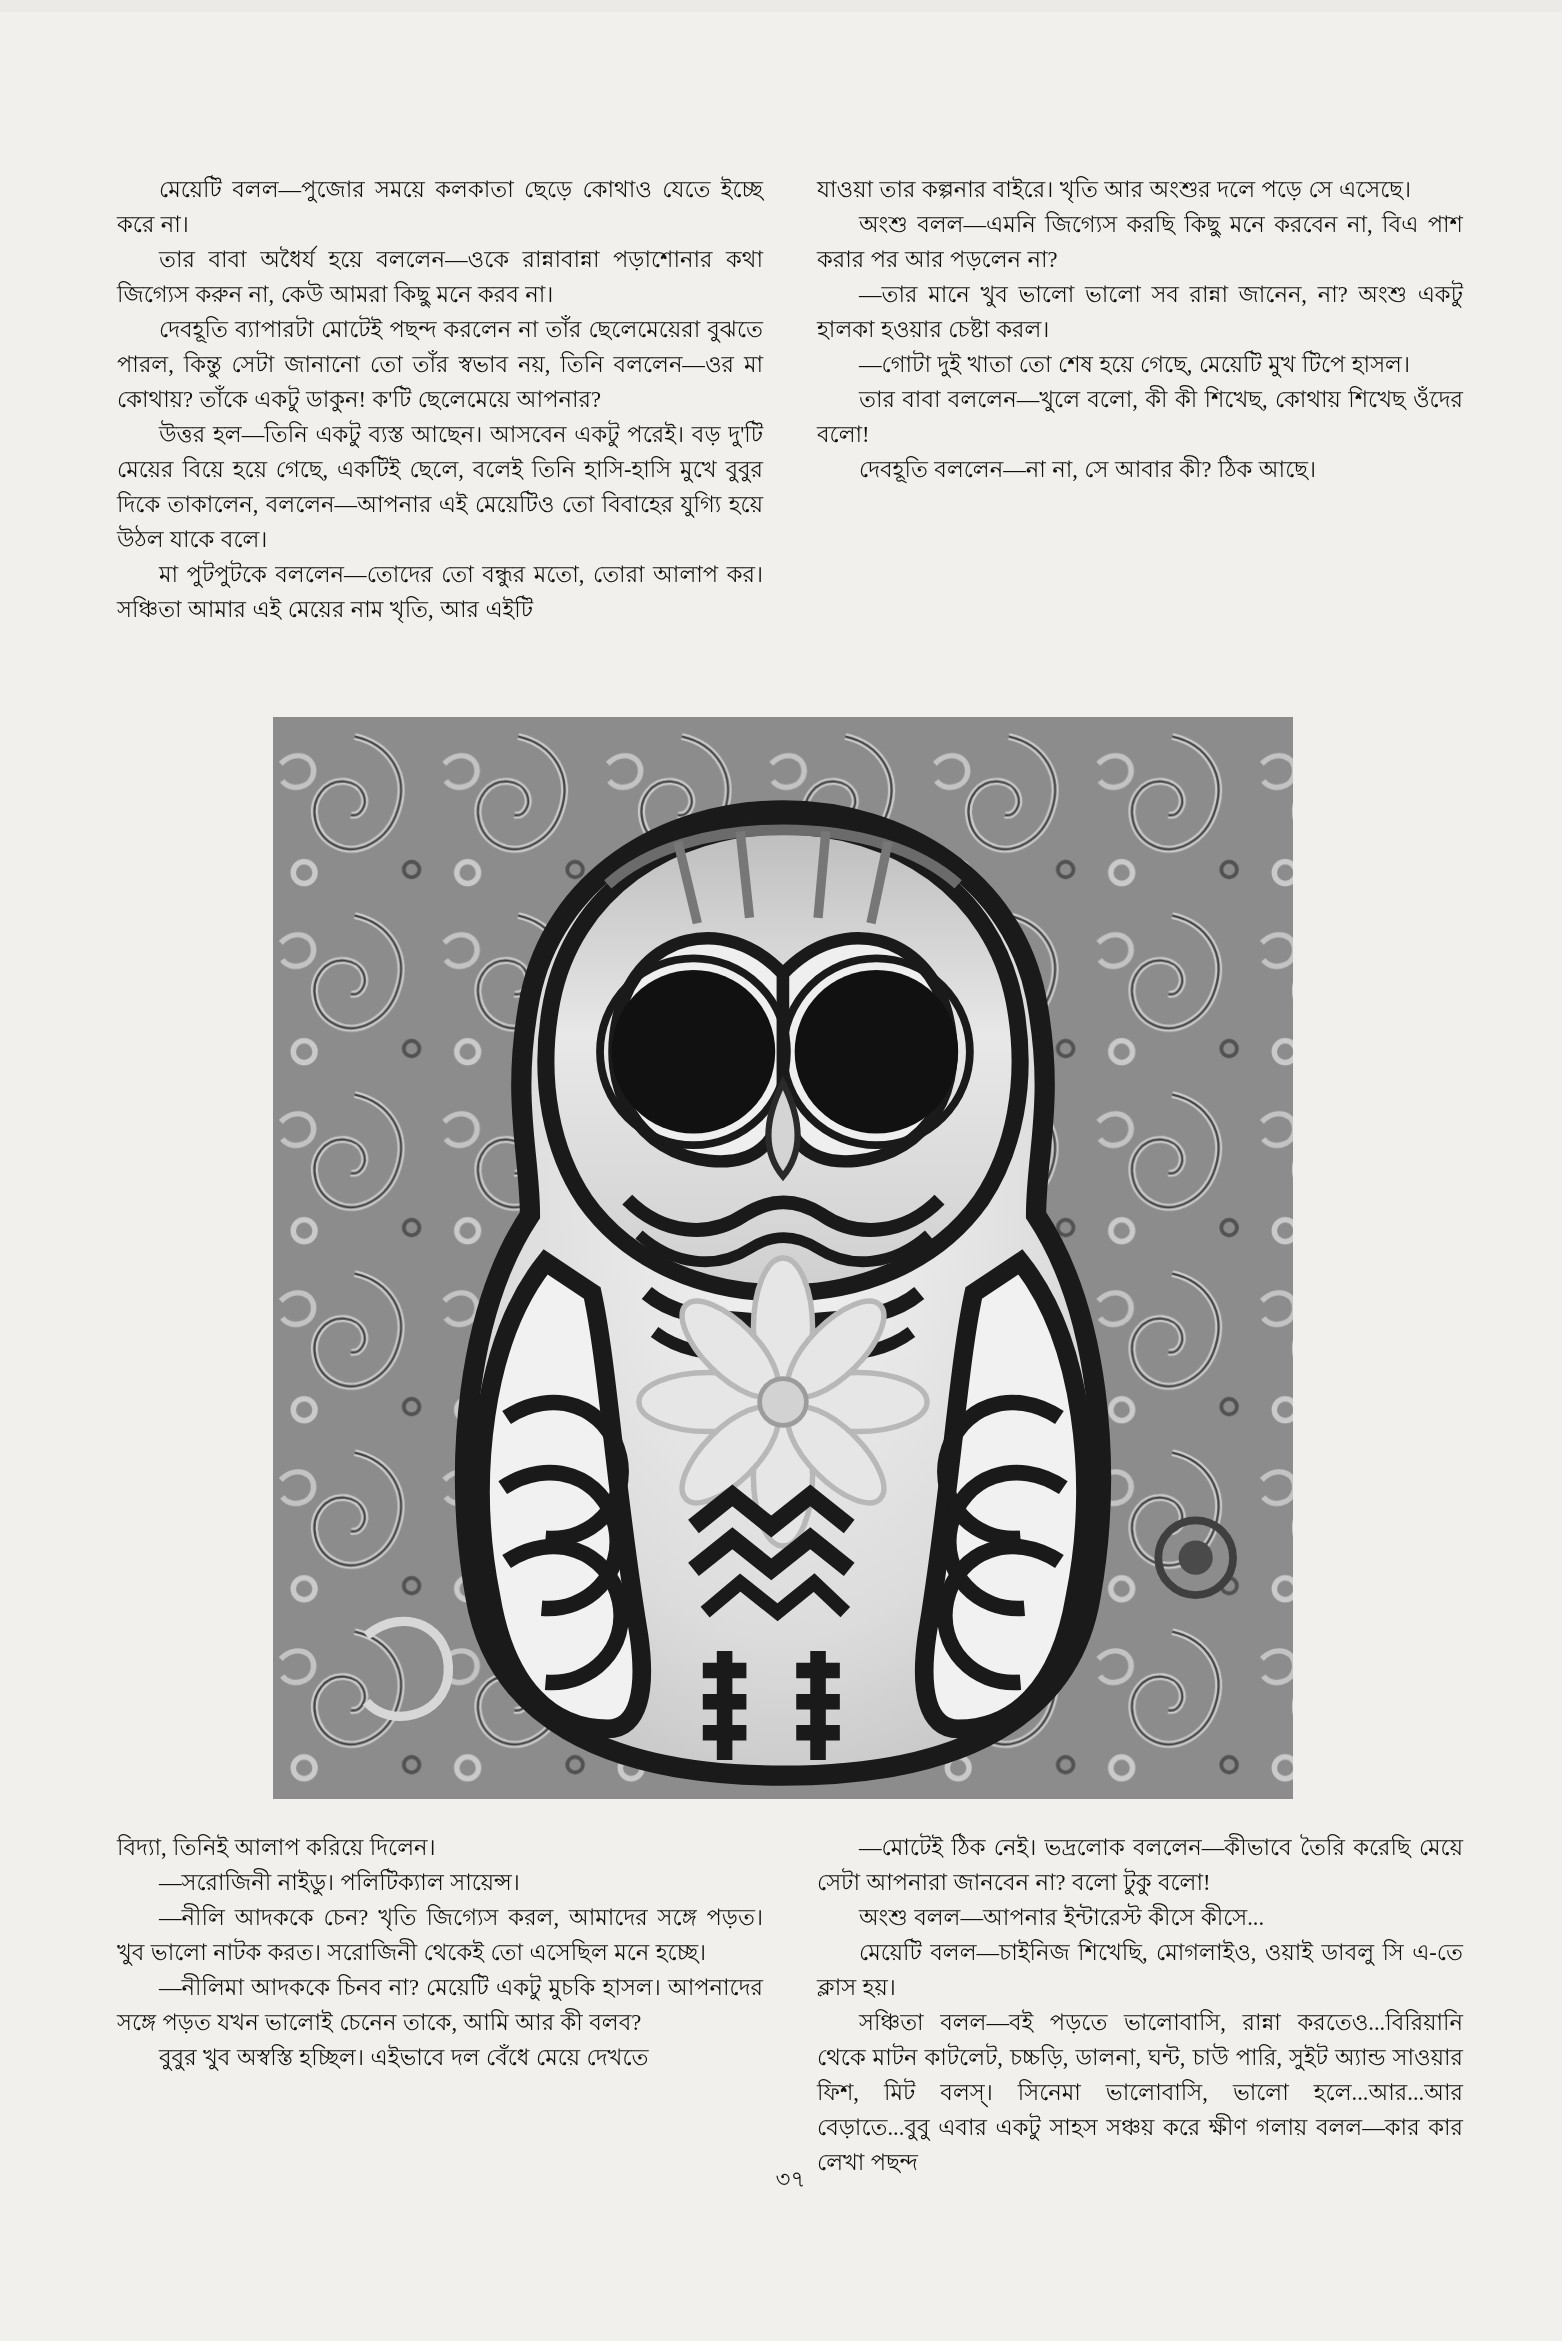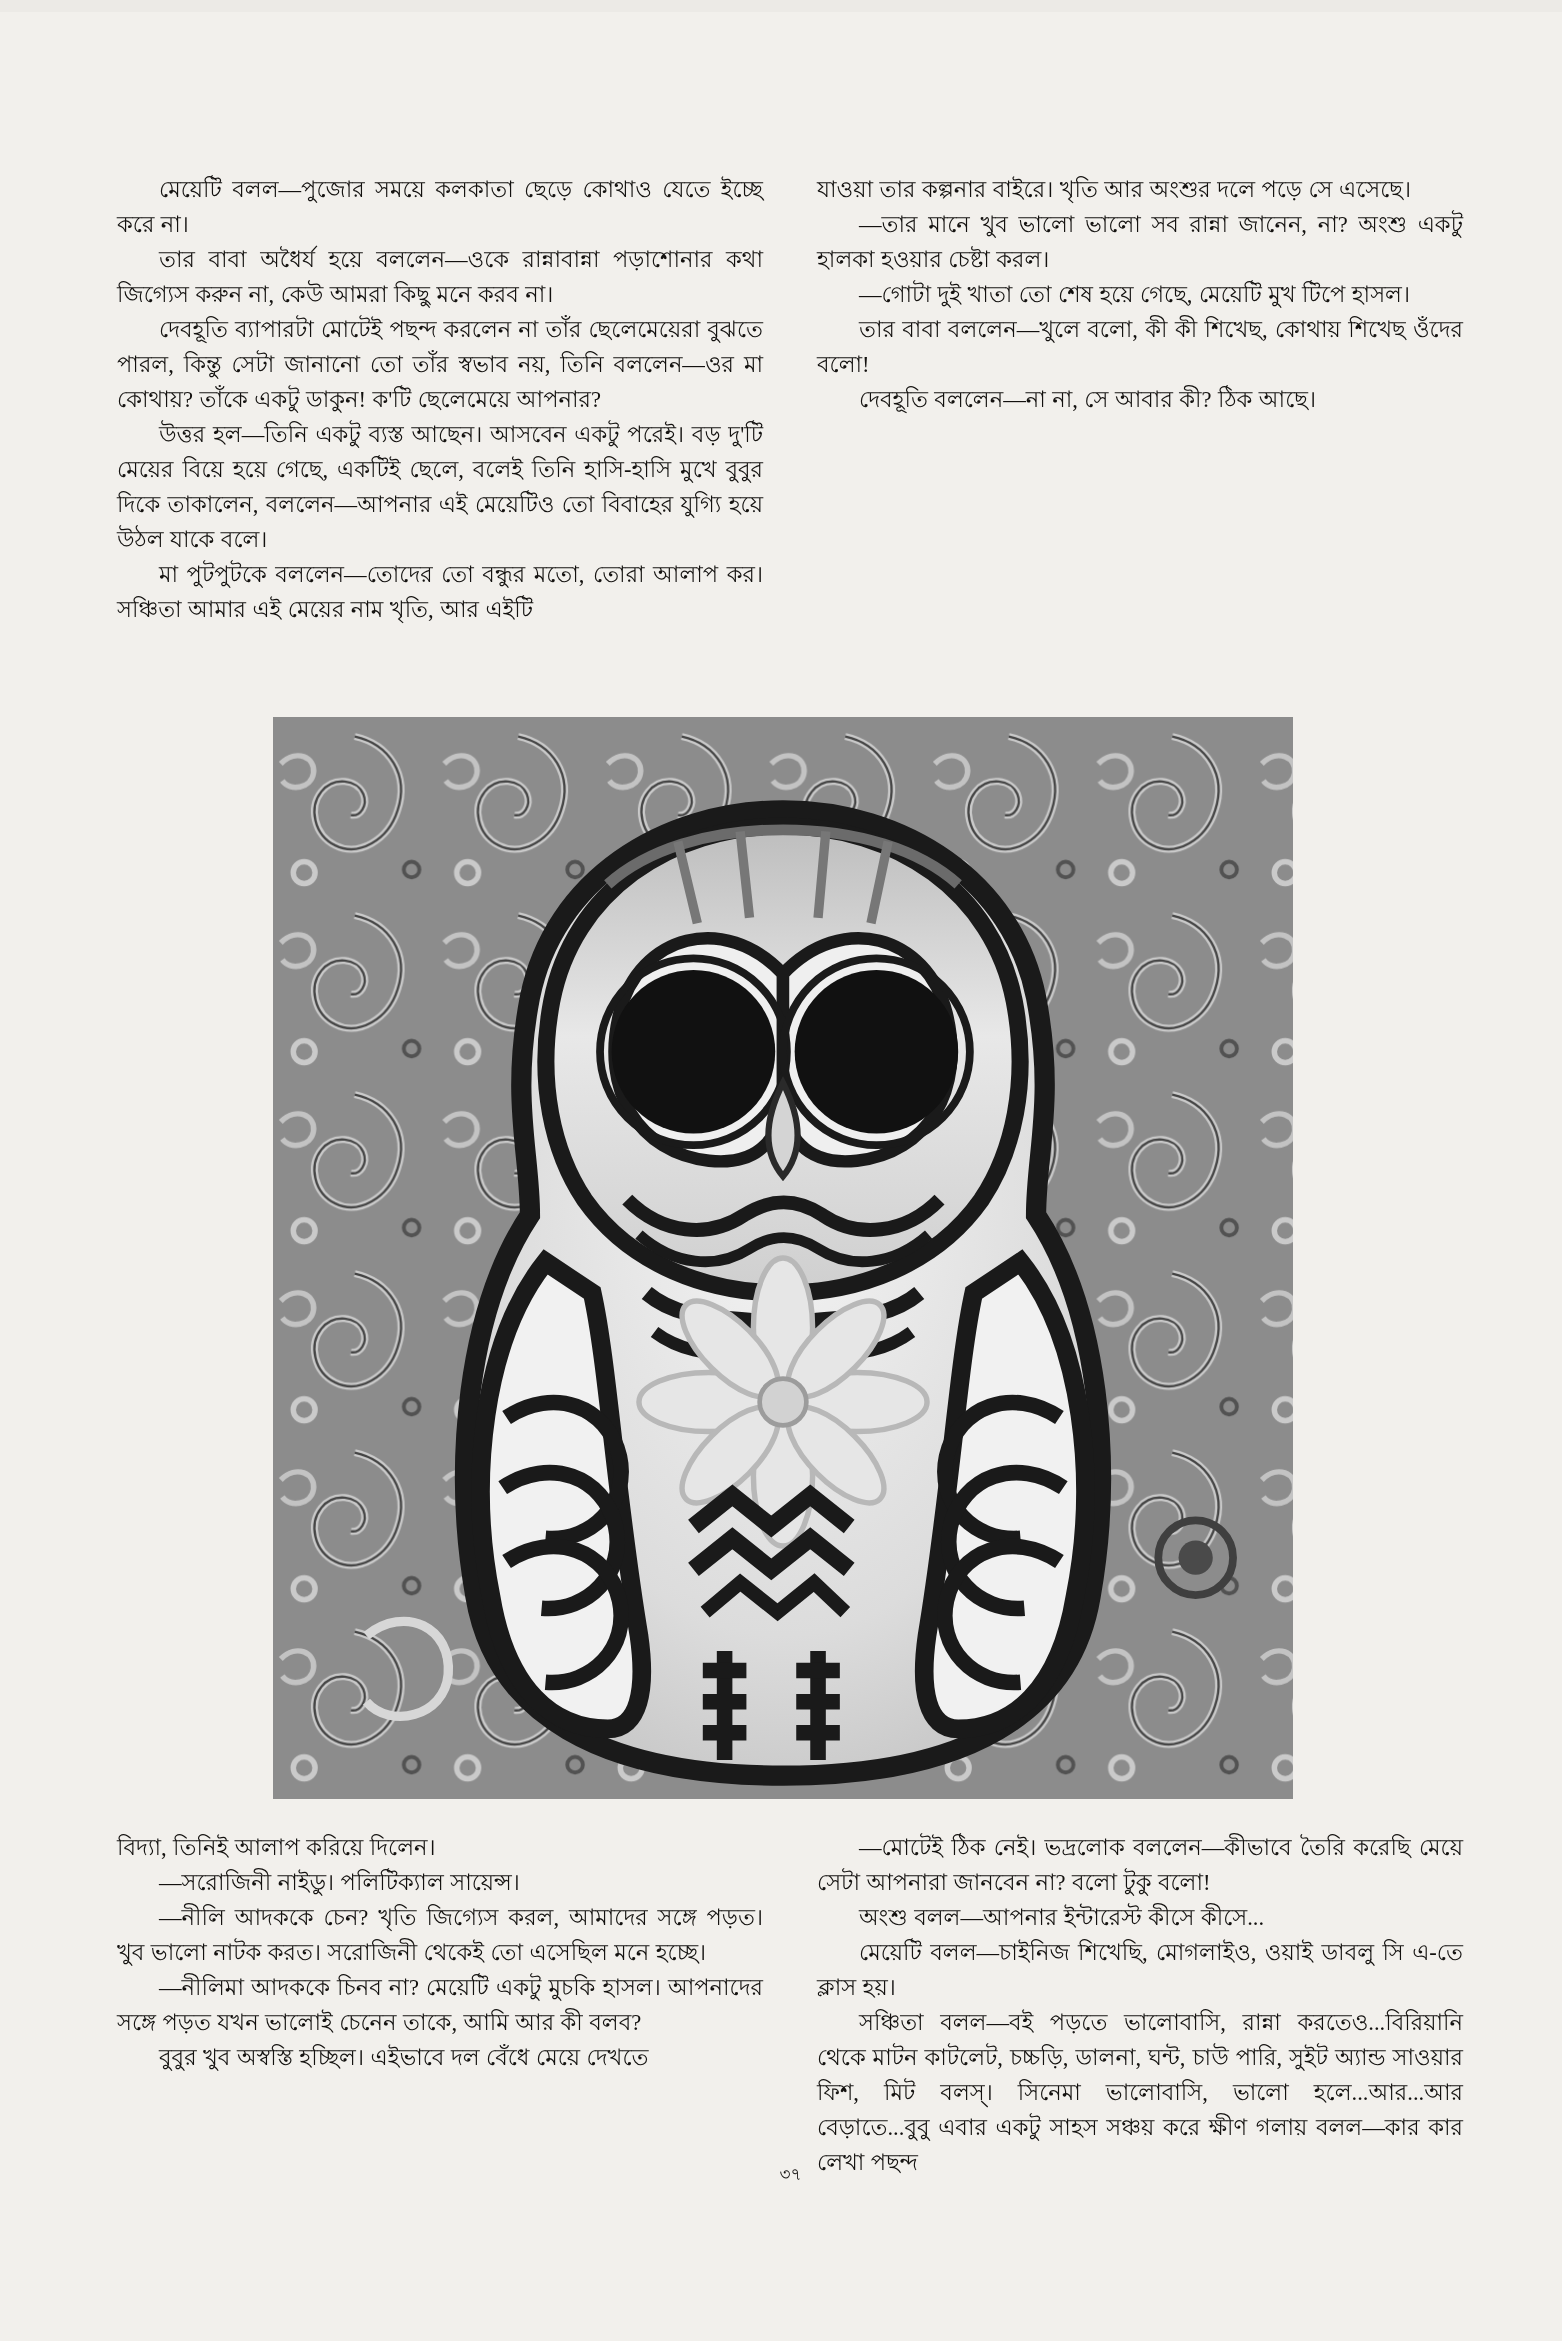--- a/index.html
+++ b/index.html
@@ -69,41 +69,42 @@
     top: 1658px;
     width: 100%;
   }
   .page-number {
     position: absolute;
     left: 0;
     top: 1989px;
     width: 100%;
     text-align: center;
     font-family: "Liberation Serif", "DejaVu Serif", serif;
-    font-size: 17px;
+    font-size: 23px;
     color: #13110f;
   }
 </style>
 </head>
 <body>
 
 <div class="page">
 
   <div class="page-inner">
 
     <div class="columns">
       <div class="col">
         <p class="para">মেয়েটি বলল—পুজোর সময়ে কলকাতা ছেড়ে কোথাও যেতে ইচ্ছে করে না।</p>
         <p class="para">তার বাবা অধৈর্য হয়ে বললেন—ওকে রান্নাবান্না পড়াশোনার কথা জিগ্যেস করুন না, কেউ আমরা কিছু মনে করব না।</p>
         <p class="para">দেবহূতি ব্যাপারটা মোটেই পছন্দ করলেন না তাঁর ছেলেমেয়েরা বুঝতে পারল, কিন্তু সেটা জানানো তো তাঁর স্বভাব নয়, তিনি বললেন—ওর মা কোথায়? তাঁকে একটু ডাকুন! ক'টি ছেলেমেয়ে আপনার?</p>
         <p class="para">উত্তর হল—তিনি একটু ব্যস্ত আছেন। আসবেন একটু পরেই। বড় দু'টি মেয়ের বিয়ে হয়ে গেছে, একটিই ছেলে, বলেই তিনি হাসি-হাসি মুখে বুবুর দিকে তাকালেন, বললেন—আপনার এই মেয়েটিও তো বিবাহের যুগ্যি হয়ে উঠল যাকে বলে।</p>
         <p class="para">মা পুটপুটকে বললেন—তোদের তো বন্ধুর মতো, তোরা আলাপ কর। সঞ্চিতা আমার এই মেয়ের নাম খৃতি, আর এইটি</p>
       </div>
       <div class="col">
         <p class="para noindent">যাওয়া তার কল্পনার বাইরে। খৃতি আর অংশুর দলে পড়ে সে এসেছে।</p>
+        <p class="para">অংশু বলল—এমনি জিগ্যেস করছি কিছু মনে করবেন না, বিএ পাশ করার পর আর পড়লেন না?</p>
         <p class="para dash">—তার মানে খুব ভালো ভালো সব রান্না জানেন, না? অংশু একটু হালকা হওয়ার চেষ্টা করল।</p>
         <p class="para dash">—গোটা দুই খাতা তো শেষ হয়ে গেছে, মেয়েটি মুখ টিপে হাসল।</p>
         <p class="para">তার বাবা বললেন—খুলে বলো, কী কী শিখেছ, কোথায় শিখেছ ওঁদের বলো!</p>
         <p class="para">দেবহূতি বললেন—না না, সে আবার কী? ঠিক আছে।</p>
       </div>
     </div>
 
     <div class="figure">
       <svg viewBox="0 0 1310 1390" preserveAspectRatio="none" aria-hidden="true">
         <defs>

